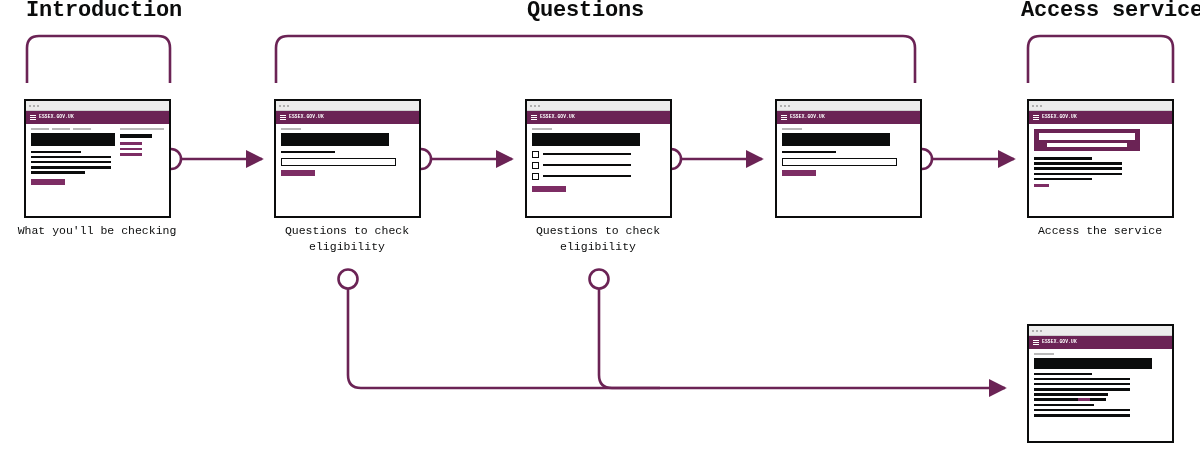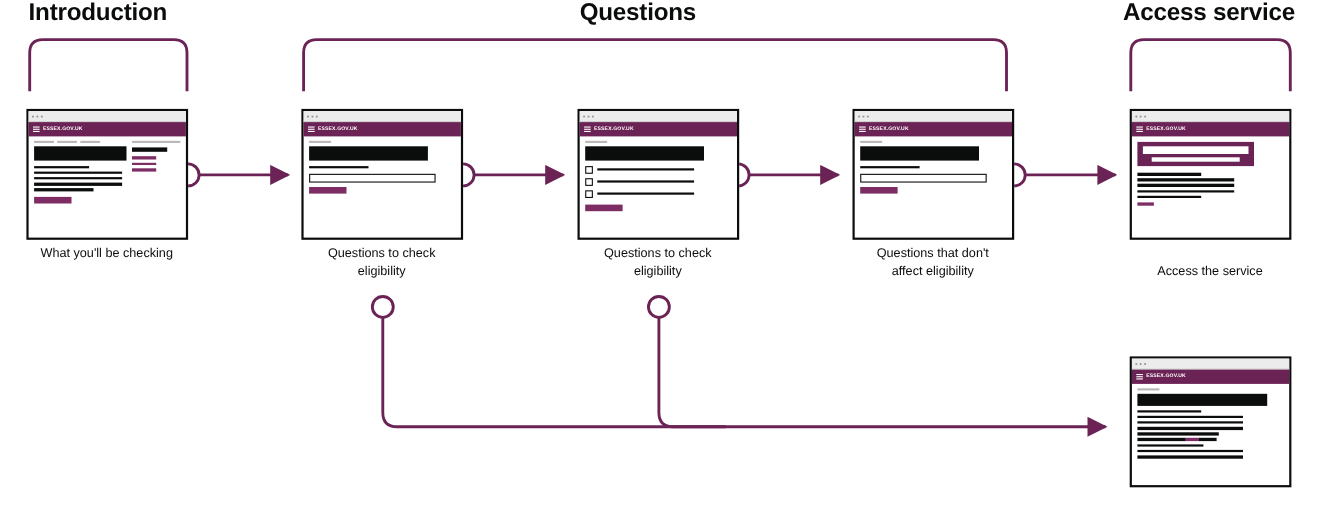--- a/index.html
+++ b/index.html
@@ -4,21 +4,21 @@
 <style>
   html,body{margin:0;padding:0;}
   body{
     width:1200px;height:464px;
     background:#ffffff;
     font-family:"Liberation Sans", sans-serif;
     position:relative;
     overflow:hidden;
     color:#111111;
   }
-  #stage{position:absolute;inset:0;width:1004px;height:464px;}
+  #stage{position:absolute;inset:0;width:1004px;height:464px;font-family:Liberation Mono, monospace;}
 
   
   .section-title{
     position:absolute;
     font-size:22px;
     font-weight:bold;
     color:#0b0c0c;
     white-space:nowrap;
     letter-spacing:-0.2px;
   }
@@ -249,22 +249,20 @@
     <div class="win-body">
       <div class="crumbs">
         <span class="bar-gray" style="width:20px;"></span>
       </div>
       <div class="headline" style="width:108px;"></div>
       <div class="line" style="width:54px;margin-bottom:5px;"></div>
       <div class="input-box" style="width:115px;"></div>
       <div class="btn"></div>
     </div>
   </div>
-  <div class="caption" style="left:748px;top:223px;width:200px;">Questions that don't
-affect eligibility</div>
 
   <div class="win" style="left:1027px;top:99px;width:147px;height:119px;">
     <div class="win-chrome">
       <span class="dot"></span>
       <span class="dot"></span>
       <span class="dot"></span>
     </div>
     <div class="win-brand">
       <span class="brand-mark"></span>
       <span class="brand-text">ESSEX.GOV.UK</span>
@@ -275,21 +273,21 @@
         <div class="pbar2"></div>
       </div>
       <div class="line" style="width:58px;"></div>
       <div class="line" style="width:88px;"></div>
       <div class="line" style="width:88px;"></div>
       <div class="line" style="width:88px;"></div>
       <div class="line" style="width:58px;margin-bottom:4px;"></div>
       <div class="bar-purple" style="width:15px;height:2.6px;"></div>
     </div>
   </div>
-  <div class="caption" style="left:1000px;top:223px;width:200px;margin-top:16px;">Access the service</div>
+  <div class="caption" style="left:1000px;top:223px;width:200px;">Access the service</div>
 
   <div class="win" style="left:1027px;top:324px;width:147px;height:119px;">
     <div class="win-chrome">
       <span class="dot"></span>
       <span class="dot"></span>
       <span class="dot"></span>
     </div>
     <div class="win-brand">
       <span class="brand-mark"></span>
       <span class="brand-text">ESSEX.GOV.UK</span>

